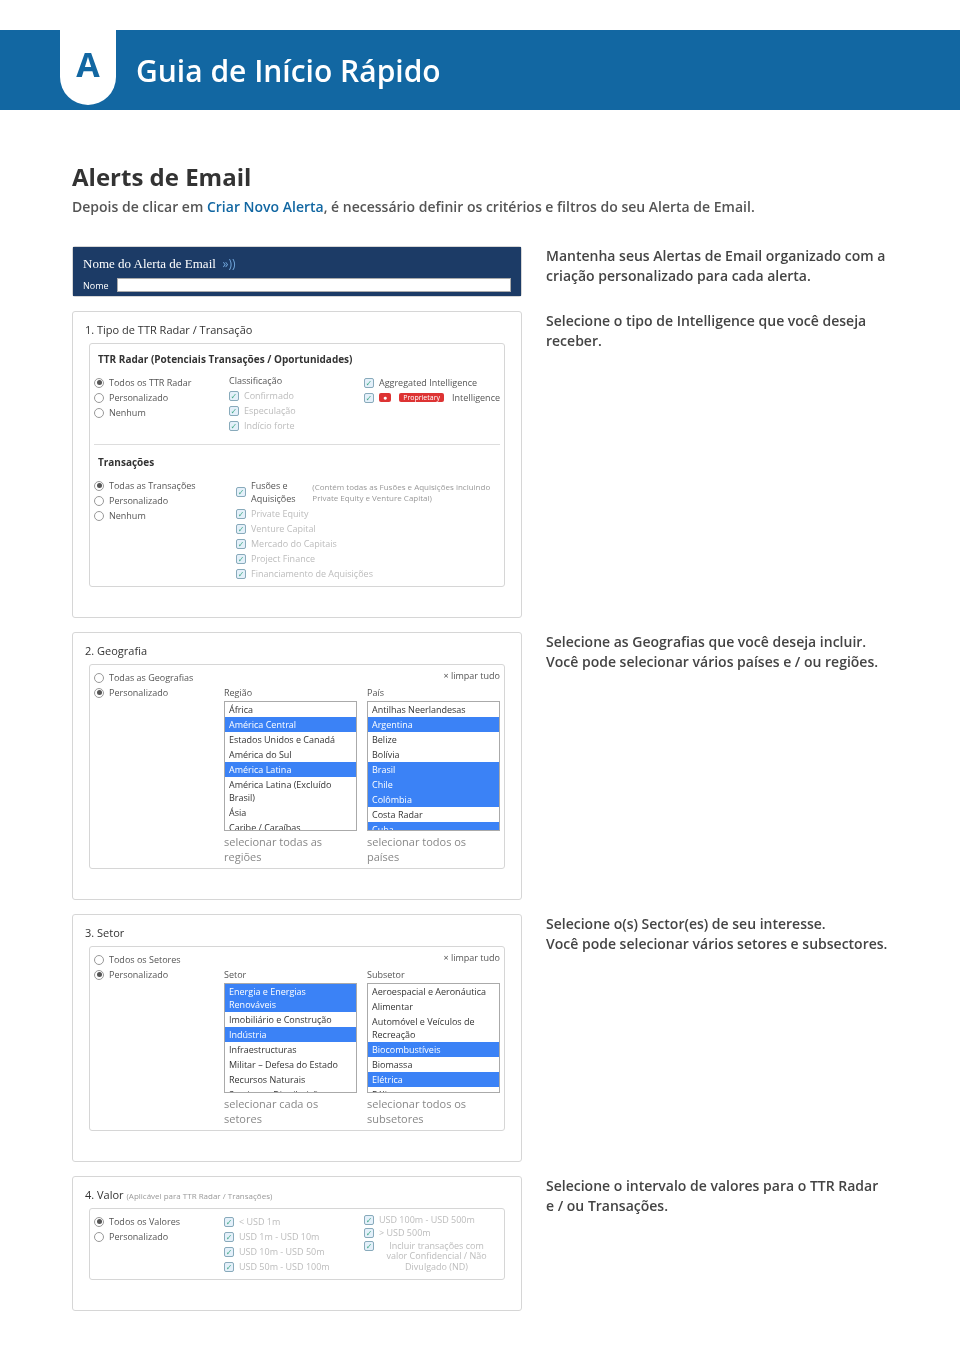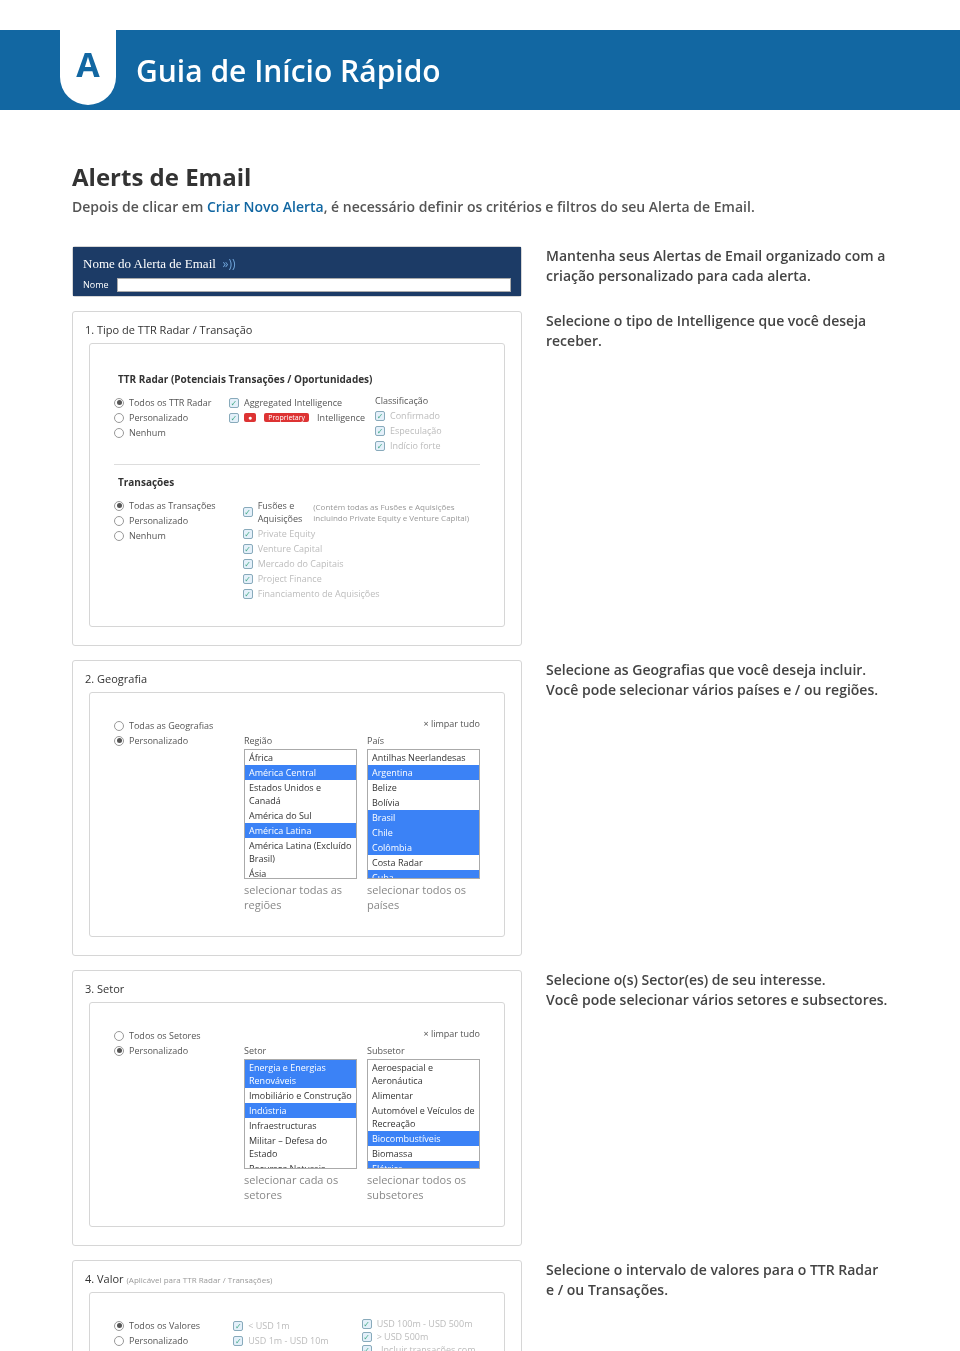--- a/index.html
+++ b/index.html
@@ -72,33 +72,33 @@
     font-size: 10px;
     color: #555;
   }
   .panel-dark-hdr {
     background: #1c3b66;
     color: #fff;
     padding: 8px 10px 4px 10px;
   }
   .panel-dark-hdr .ah-title { font-family: Georgia, serif; font-size: 13px; }
   .panel-dark-hdr .ah-sound { color: #6fa4d8; font-size: 12px; margin-left: 4px; }
-  .nm-row { display: flex; align-items: flex-start; gap: 8px; margin-top: 6px; }
+  .nm-row { display: flex; align-items: center; gap: 8px; margin-top: 6px; }
   .nm-row input {
     flex: 1; height: 14px; border: 1px solid #aaa; background: #fff; font-size: 10px;
   }
   .panel-plain { padding: 10px 12px; }
   .cfg-title { font-family: Georgia, serif; font-size: 12px; color: #444; margin-bottom: 14px; }
   .blk-title { font-size: 11px; color: #333; margin-bottom: 6px; }
   .blk-sub { font-size: 10px; font-weight: 700; color: #333; margin: 4px 0 8px 4px; }
   .inner-box {
     border: 1px solid #d6d6d6;
     border-radius: 3px;
-    padding: 24px;
-    margin: 0 4px 8px 4px;
+    padding: 4px;
+    margin: 0 4px 20px 4px;
   }
   .cols { display: flex; gap: 10px; }
   .col { flex: 1; }
   .opt { font-size: 9px; color: #555; margin: 2px 0; display: flex; align-items: center; gap: 5px; }
   .radio, .chkbox {
     width: 10px; height: 10px; border: 1px solid #999; border-radius: 50%;
     display: inline-flex; align-items: center; justify-content: center; flex-shrink: 0;
     background: #fff;
   }
   .chkbox { border-radius: 2px; }
@@ -172,46 +172,46 @@
                 <div class="opt">
                   <span class="radio"></span>
                   <span>Personalizado</span>
                 </div>
                 <div class="opt">
                   <span class="radio"></span>
                   <span>Nenhum</span>
                 </div>
               </div>
             <div class="col">
+              <div class="col-label">Classificação</div>
+              <div id="p2-class">
+                  <div class="opt grey">
+                    <span class="chkbox sel"></span>
+                    <span>Confirmado</span>
+                  </div>
+                  <div class="opt grey">
+                    <span class="chkbox sel"></span>
+                    <span>Especulação</span>
+                  </div>
+                  <div class="opt grey">
+                    <span class="chkbox sel"></span>
+                    <span>Indício forte</span>
+                  </div>
+                </div>
+            </div>
+            <div class="col">
               <div class="opt">
                   <span class="chkbox sel"></span>
                   <span>Aggregated Intelligence</span>
                 </div>
               <div class="opt">
                   <span class="chkbox sel"></span>
                   <span class="pill">●</span>
                   <span class="pill">Proprietary</span>
                   <span>Intelligence</span>
-                </div>
-            </div>
-            <div class="col">
-              <div class="col-label">Classificação</div>
-              <div id="p2-class">
-                  <div class="opt grey">
-                    <span class="chkbox sel"></span>
-                    <span>Confirmado</span>
-                  </div>
-                  <div class="opt grey">
-                    <span class="chkbox sel"></span>
-                    <span>Especulação</span>
-                  </div>
-                  <div class="opt grey">
-                    <span class="chkbox sel"></span>
-                    <span>Indício forte</span>
-                  </div>
                 </div>
             </div>
           </div>
           <div class="divider"></div>
           <div class="blk-sub">Transações</div>
           <div class="cols">
             <div class="col" id="p2-radios2">
                 <div class="opt">
                   <span class="radio sel"></span>
                   <span>Todas as Transações</span>

